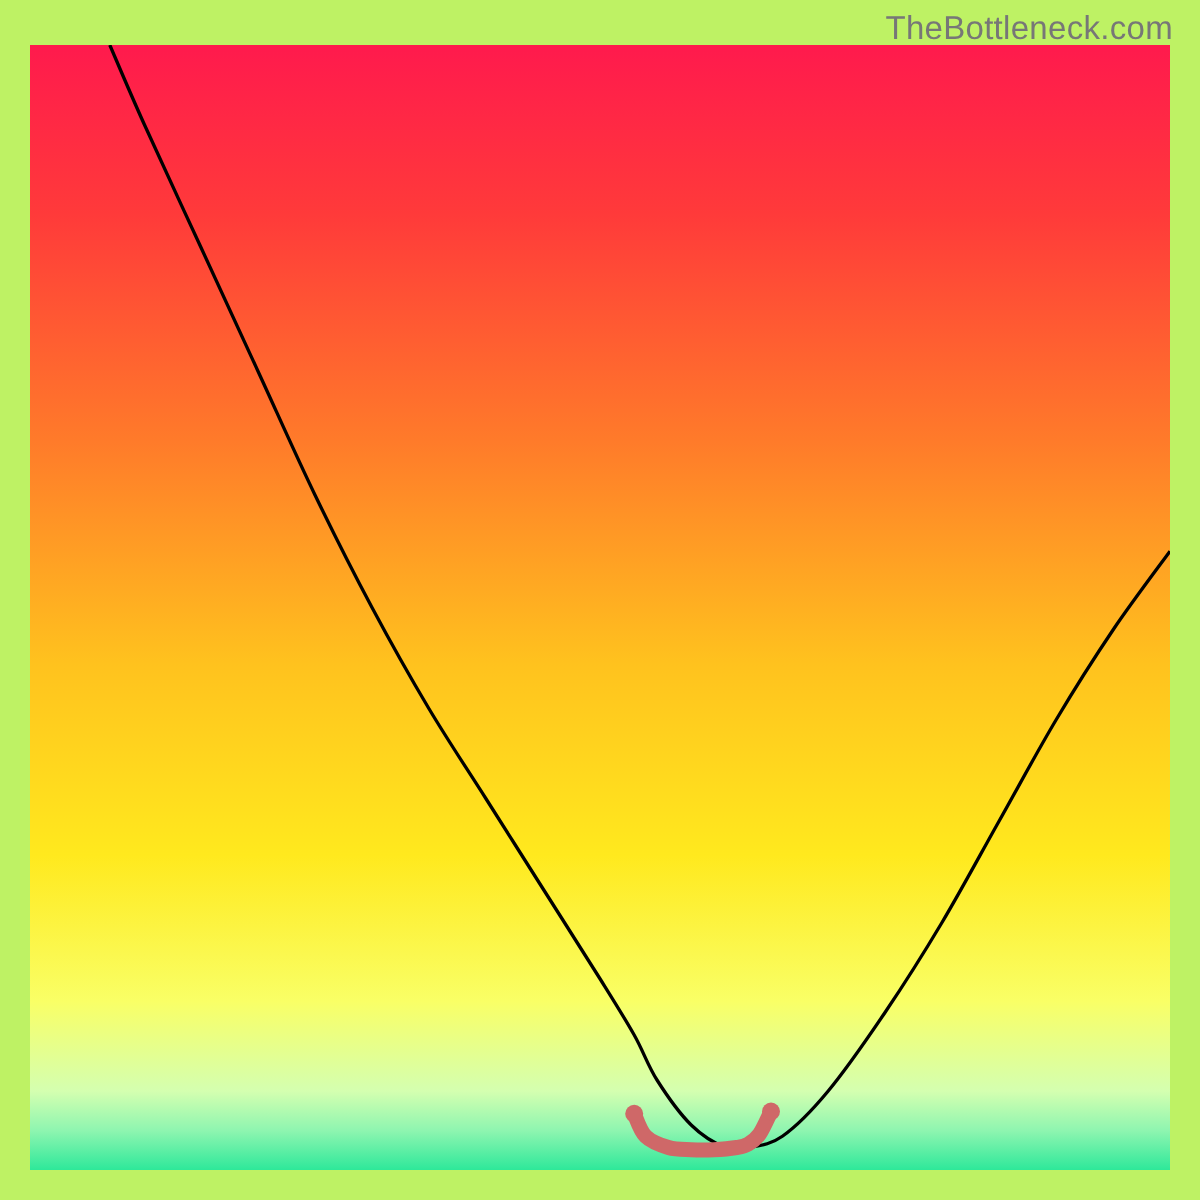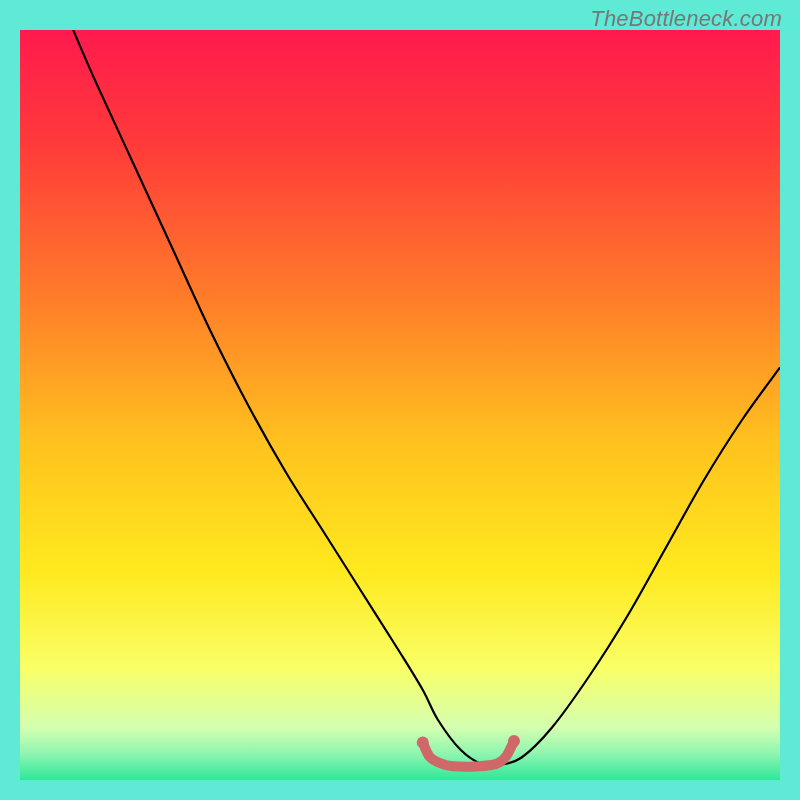--- a/index.html
+++ b/index.html
@@ -7,22 +7,21 @@
     padding: 0;
     width: 800px;
     height: 800px;
     background: #000;
     overflow: hidden;
     font-family: Arial, Helvetica, sans-serif;
   }
   .frame {
     position: absolute;
     inset: 0;
-    background: #5eead4;
-    font-style: italic;
+    background: #bef264;
   }
   .plot {
     position: absolute;
     left: 20px;
     top: 30px;
     width: 760px;
     height: 750px;
     overflow: hidden;
   }
   .watermark {

